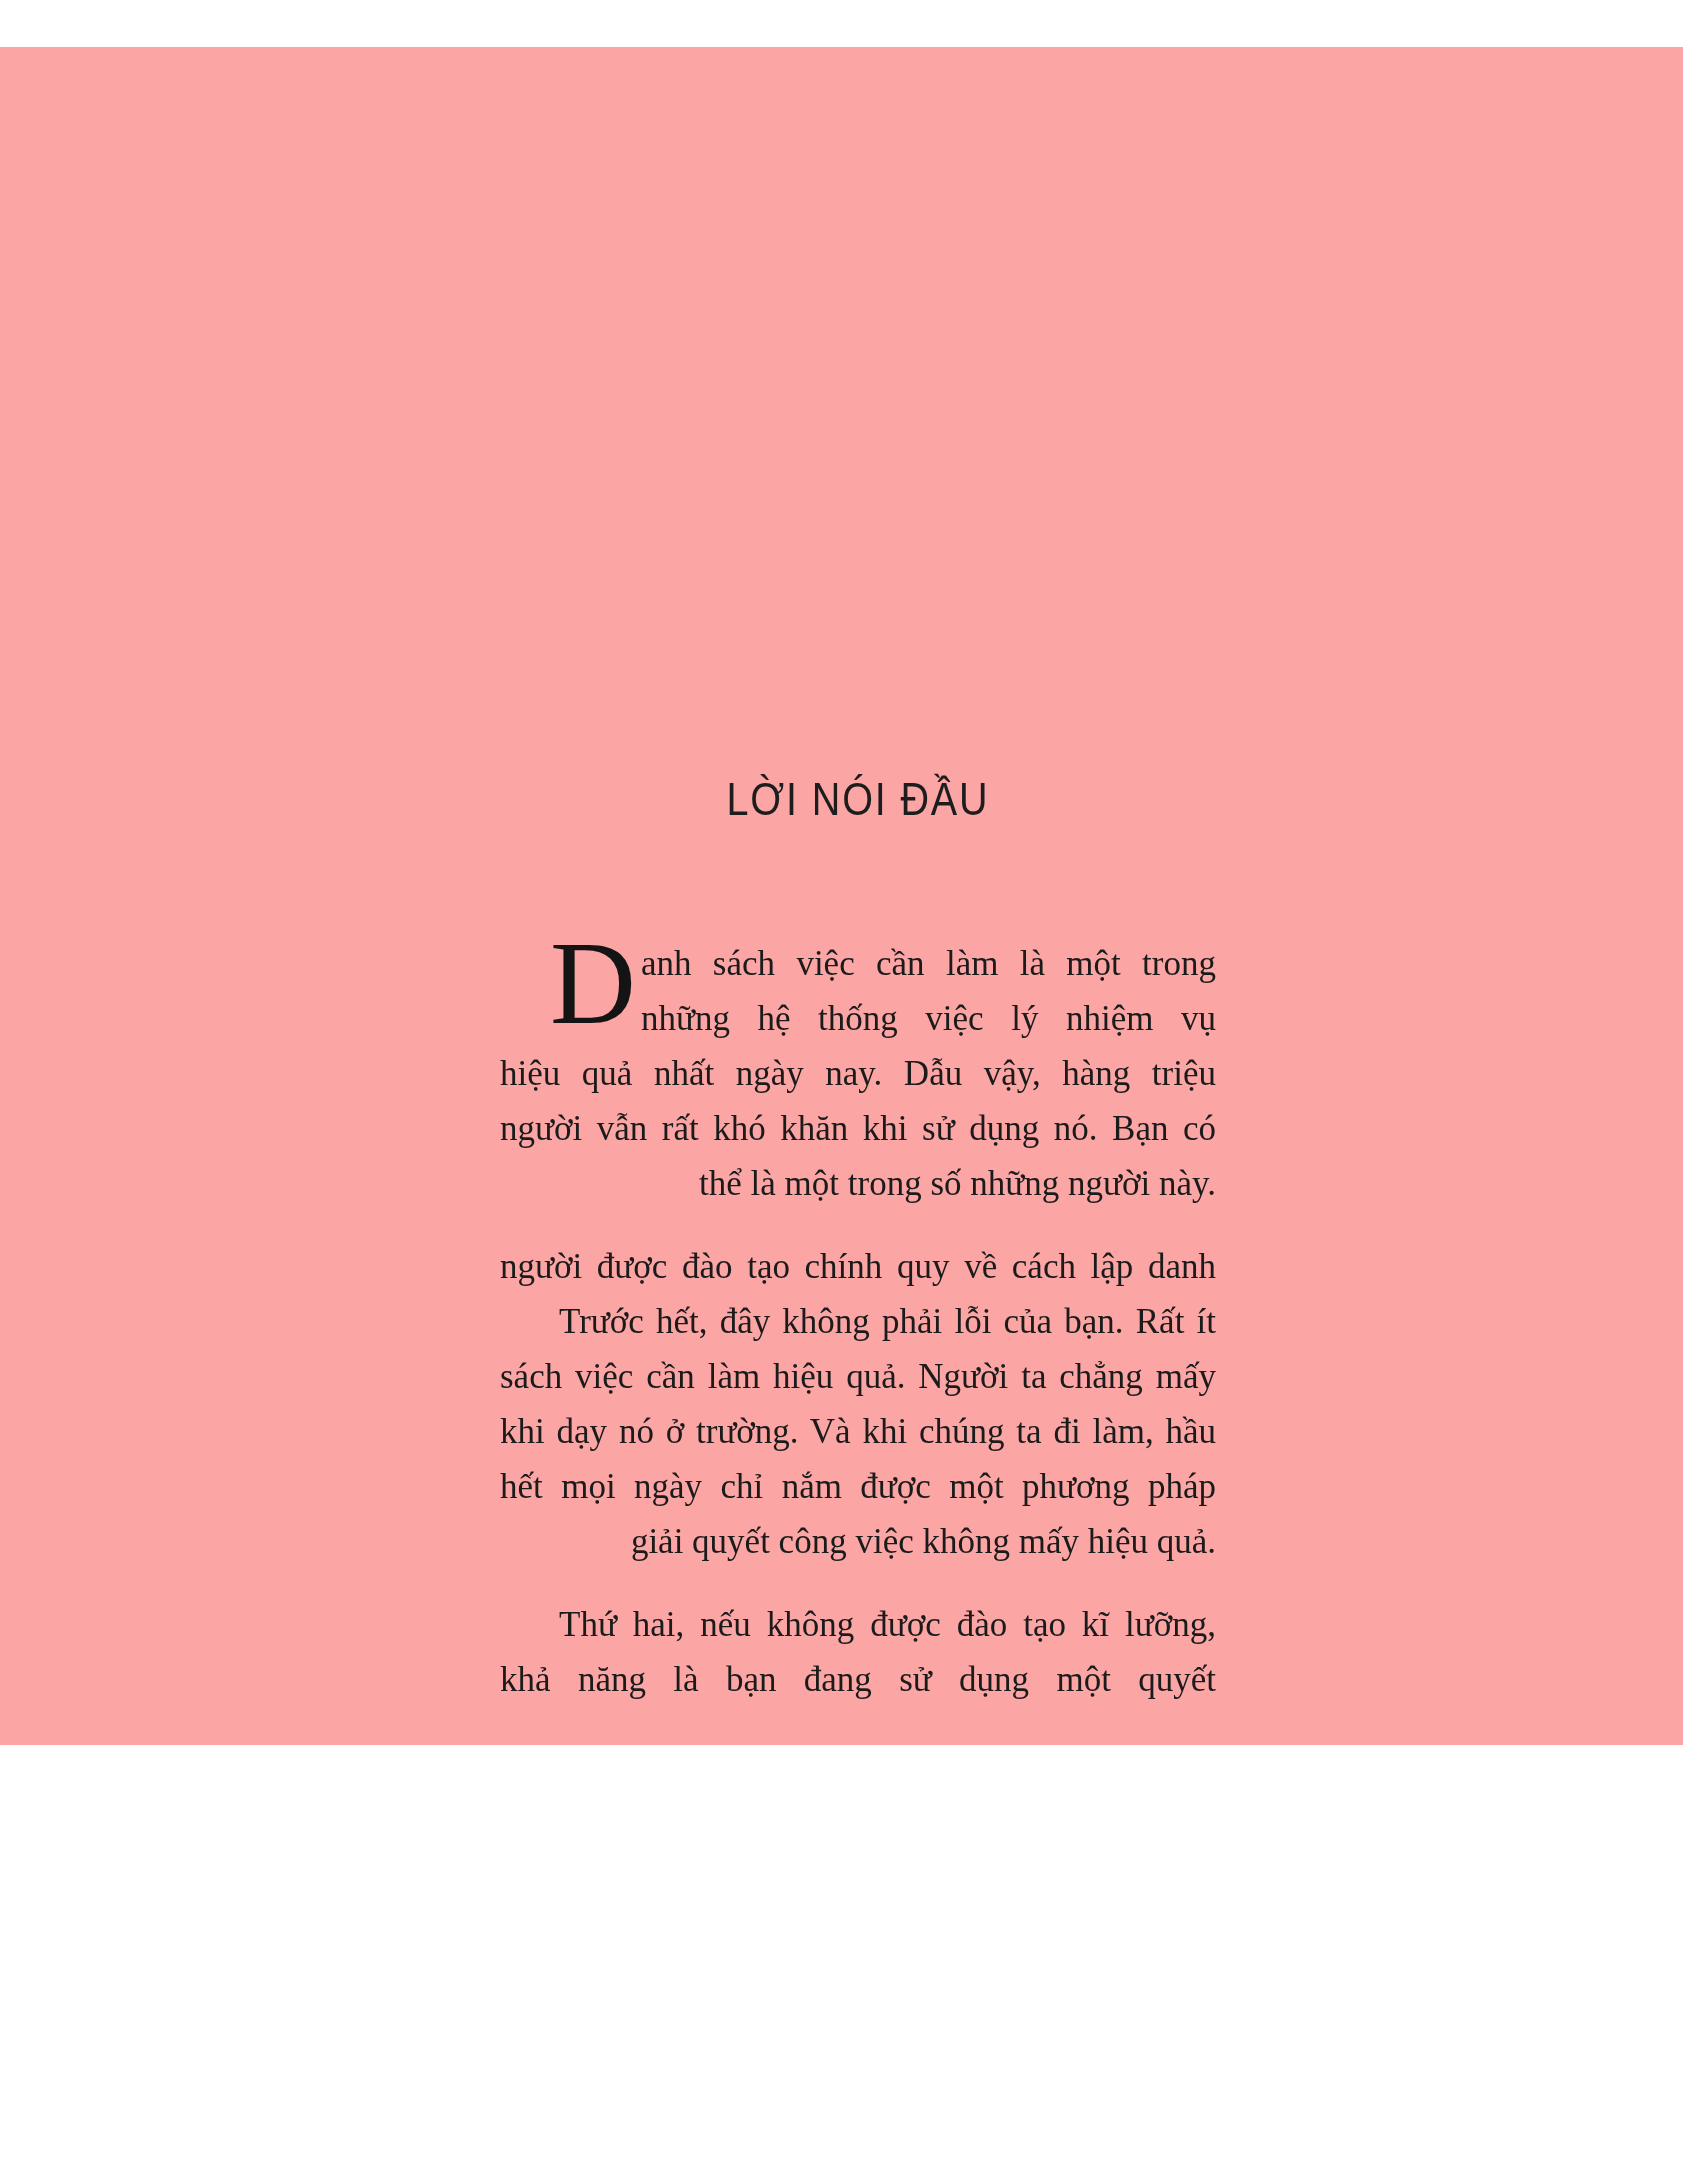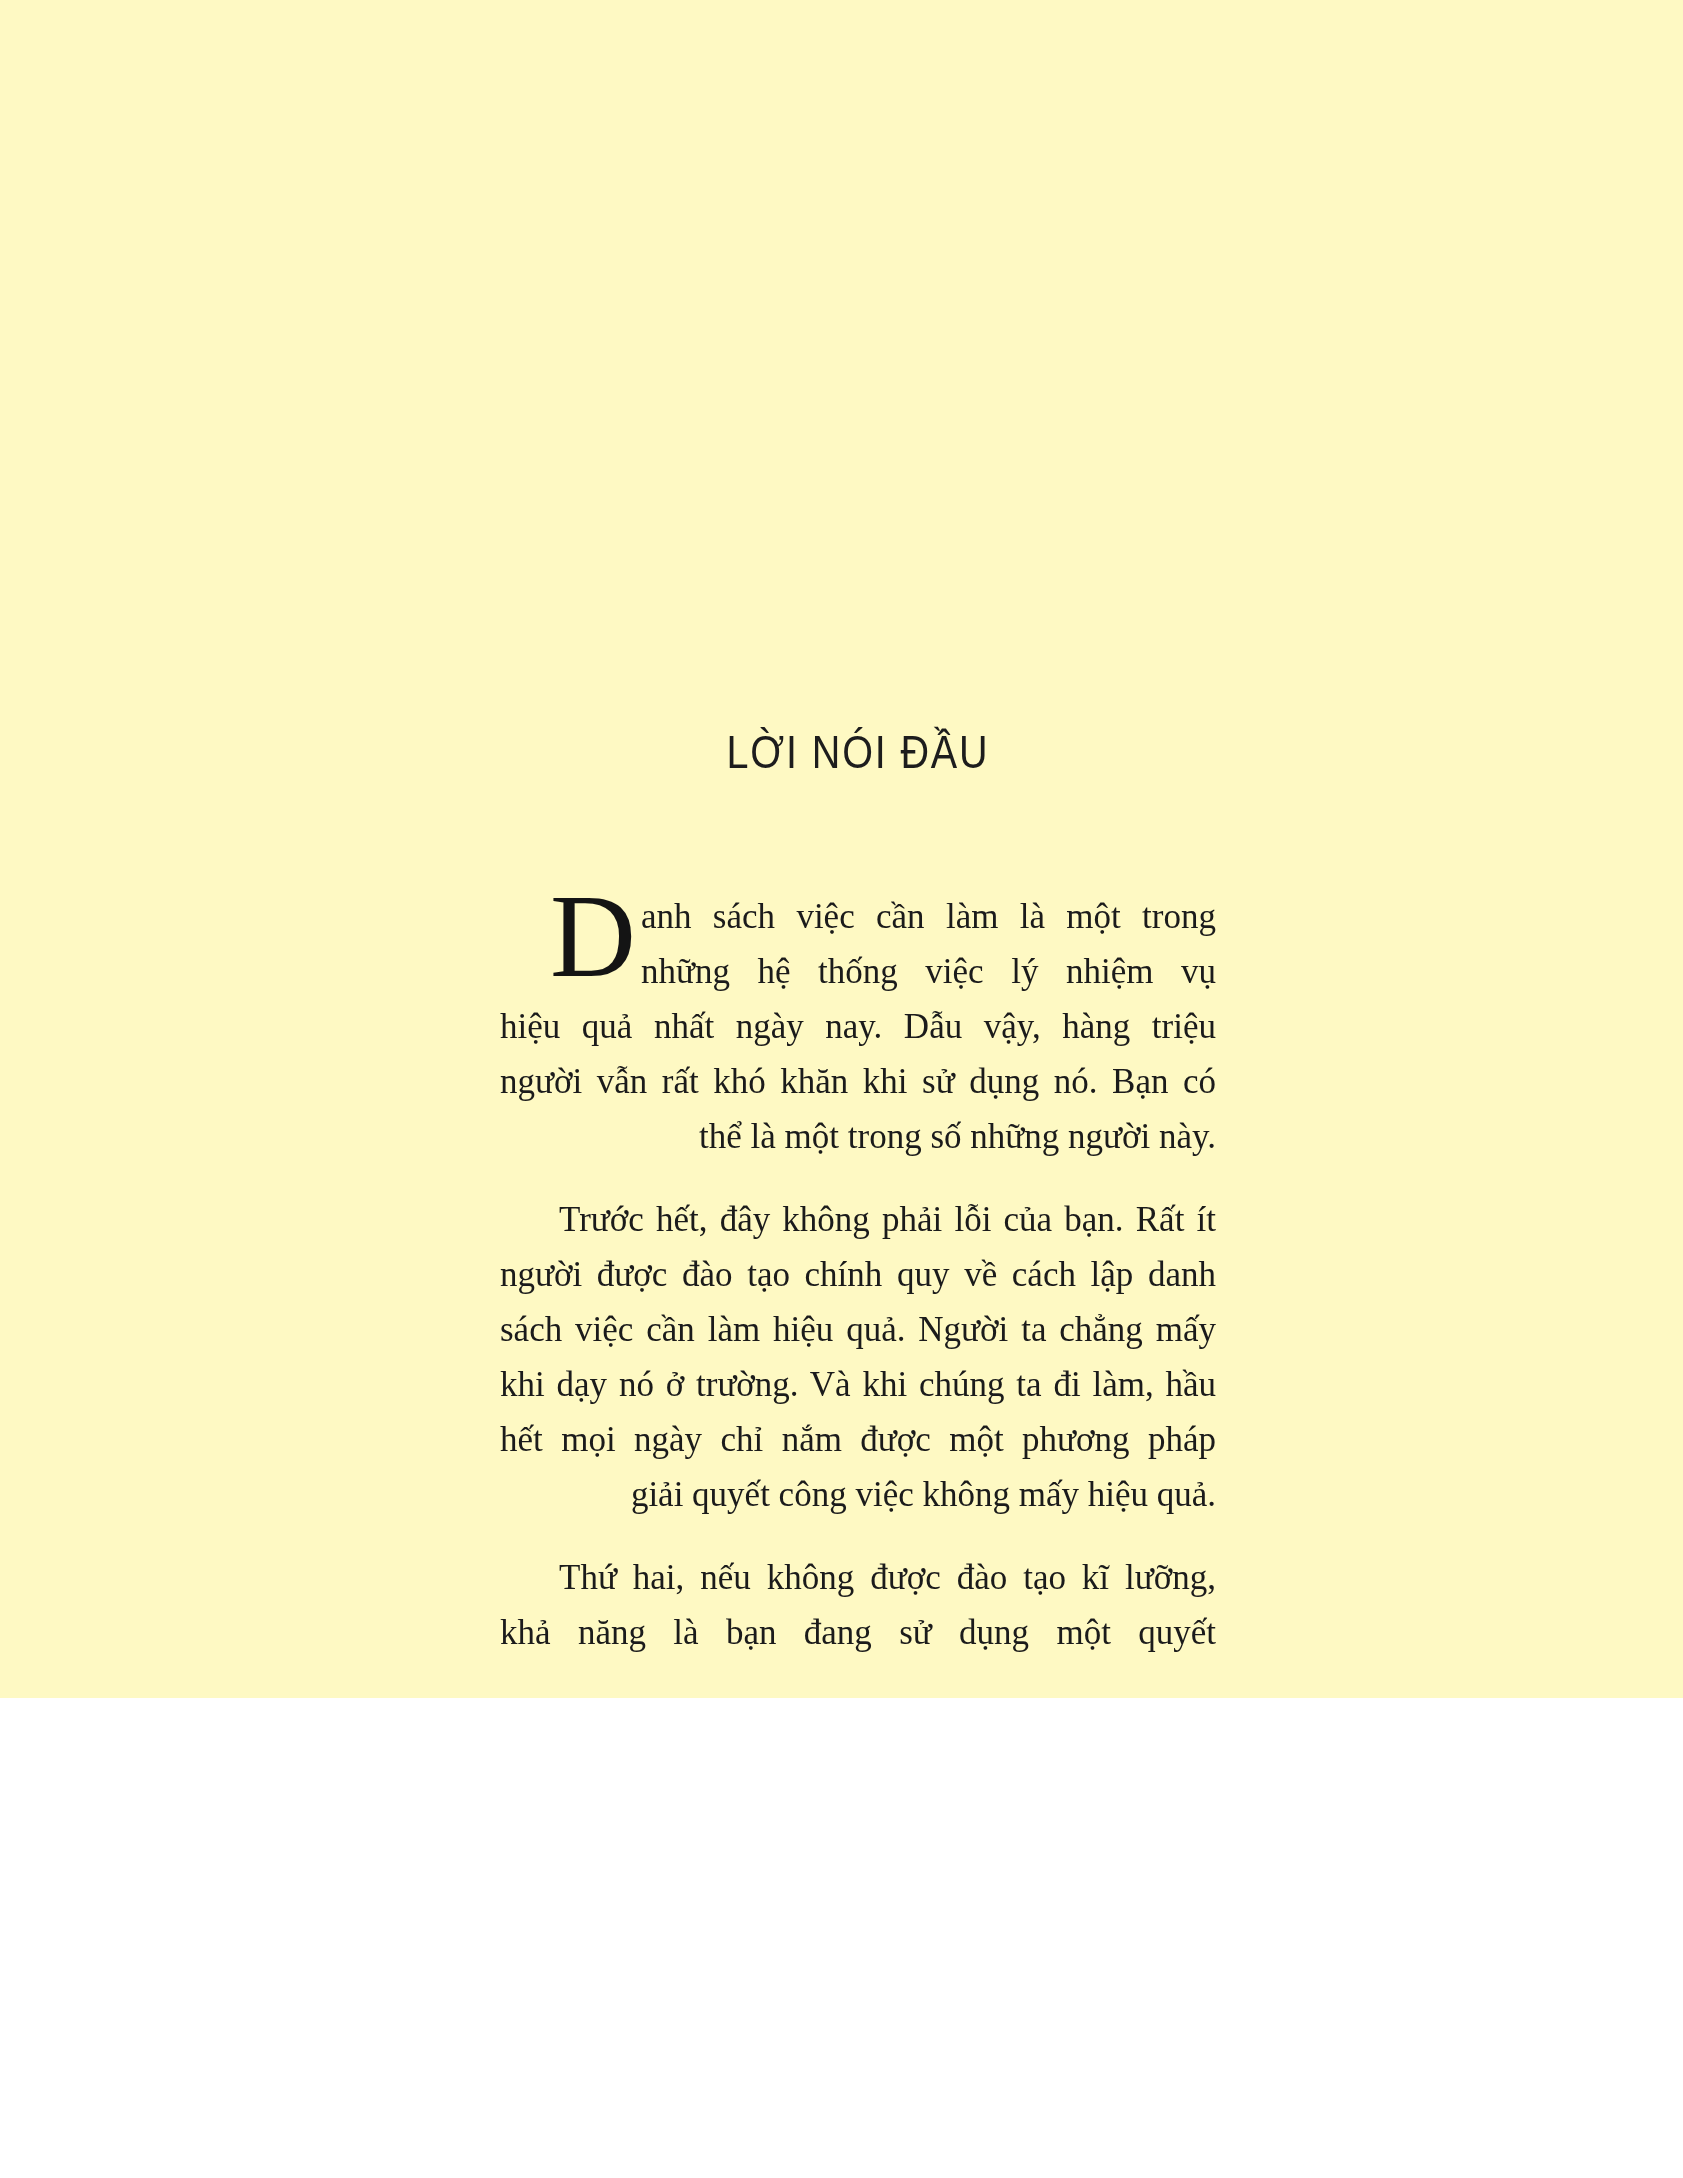--- a/index.html
+++ b/index.html
@@ -4,23 +4,24 @@
 <style>
   html, body {
     margin: 0;
     padding: 0;
     background: #ffffff;
   }
   .page {
     position: relative;
     width: 1683px;
     height: 1698px;
-    background: #fef9c3;
+    background: #fca5a5;
     overflow: hidden;
     font-family: "Liberation Serif", "DejaVu Serif", serif;
+    margin-top: 47px;
   }
   .chapter-title {
     position: absolute;
     left: 500px;
     top: 726px;
     width: 716px;
     margin: 0;
     text-align: center;
     font-family: "Liberation Sans", "DejaVu Sans", sans-serif;
     font-weight: 400;
@@ -94,22 +95,22 @@
     <div class="paragraph">
       <span class="dropcap">D</span>
       <div class="line line--capindent">anh sách việc cần làm là một trong</div>
       <div class="line line--capindent">những hệ thống việc lý nhiệm vụ</div>
       <div class="line">hiệu quả nhất ngày nay. Dẫu vậy, hàng triệu</div>
       <div class="line">người vẫn rất khó khăn khi sử dụng nó. Bạn có</div>
       <div class="line line--last">thể là một trong số những người này.</div>
     </div>
 
     <div class="paragraph">
+      <div class="line">người được đào tạo chính quy về cách lập danh</div>
       <div class="line line--indent">Trước hết, đây không phải lỗi của bạn. Rất ít</div>
-      <div class="line">người được đào tạo chính quy về cách lập danh</div>
       <div class="line">sách việc cần làm hiệu quả. Người ta chẳng mấy</div>
       <div class="line">khi dạy nó ở trường. Và khi chúng ta đi làm, hầu</div>
       <div class="line">hết mọi ngày chỉ nắm được một phương pháp</div>
       <div class="line line--last">giải quyết công việc không mấy hiệu quả.</div>
     </div>
 
     <div class="paragraph">
       <div class="line line--indent">Thứ hai, nếu không được đào tạo kĩ lưỡng,</div>
       <div class="line">khả năng là bạn đang sử dụng một quyết</div>
     </div>

